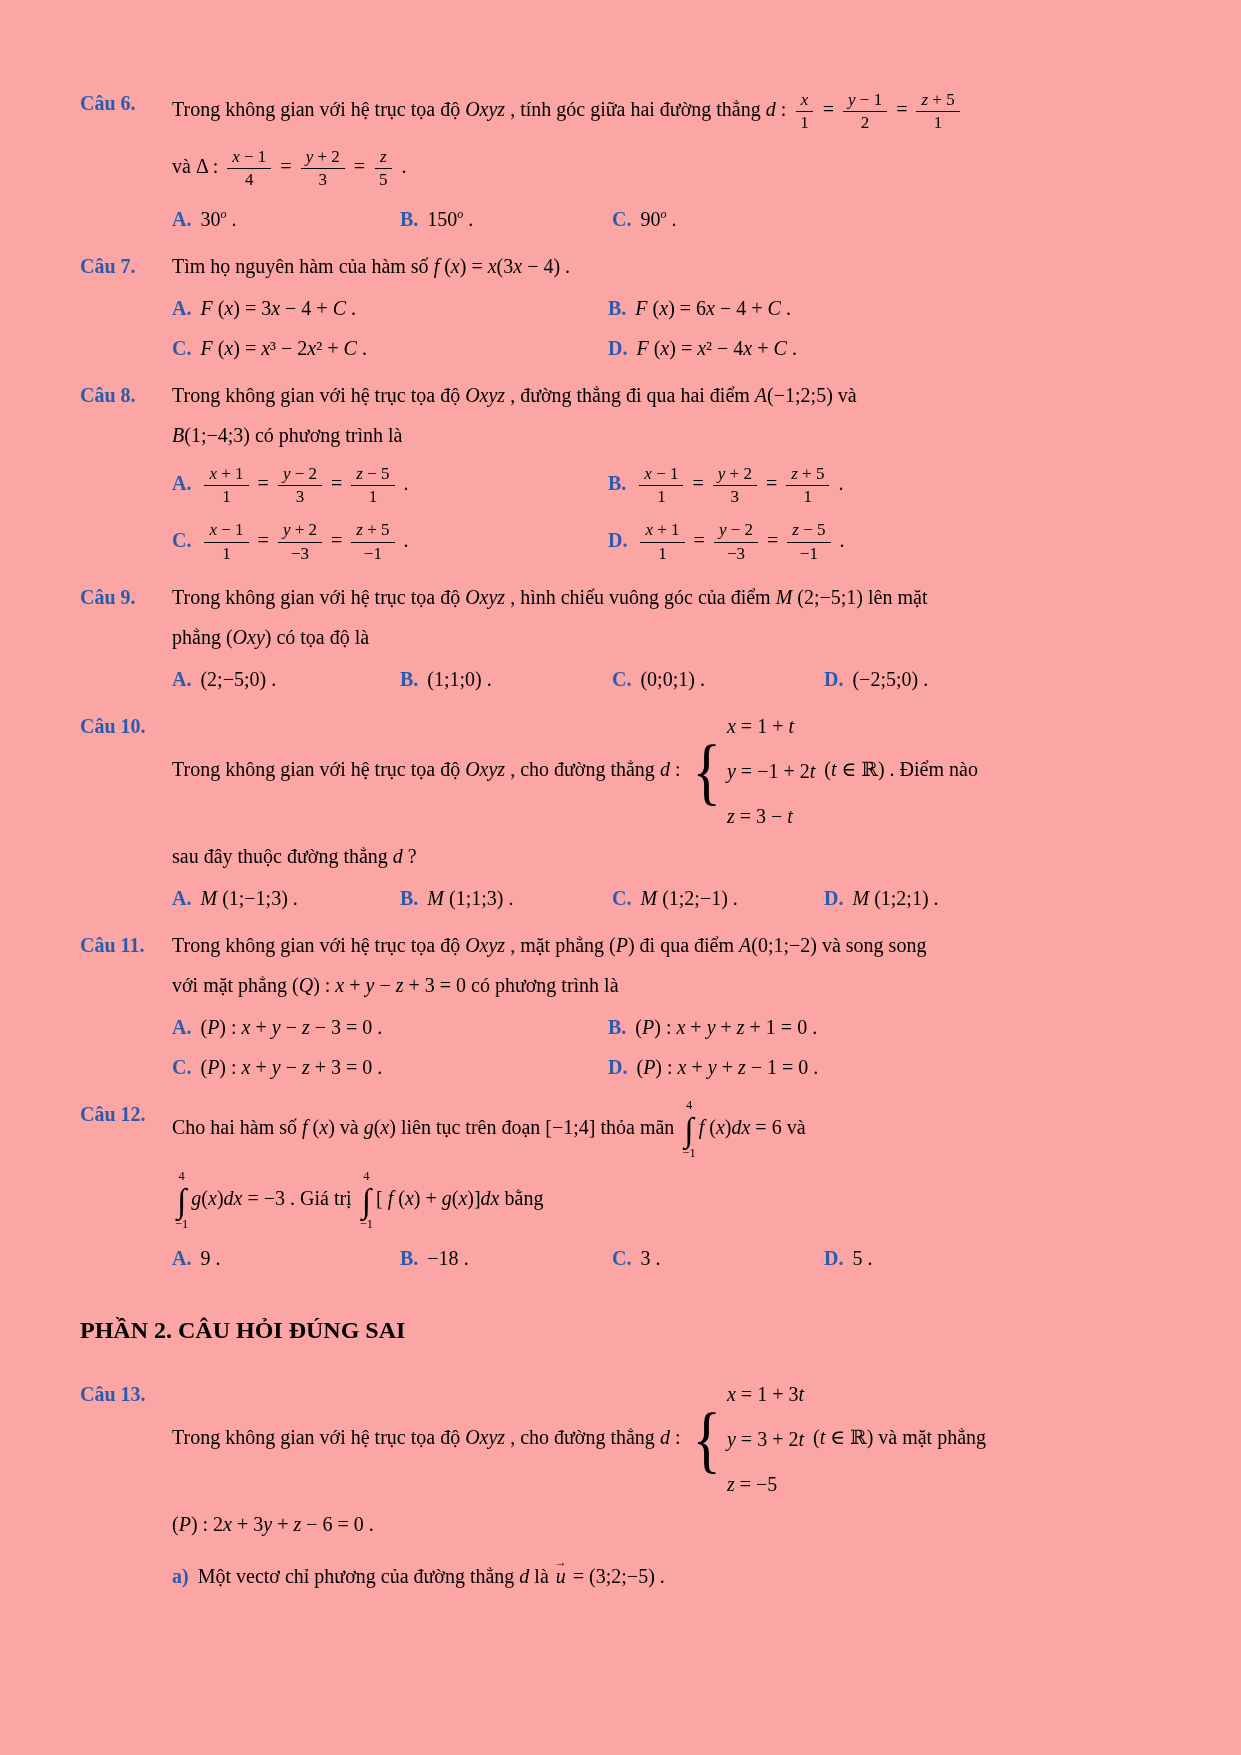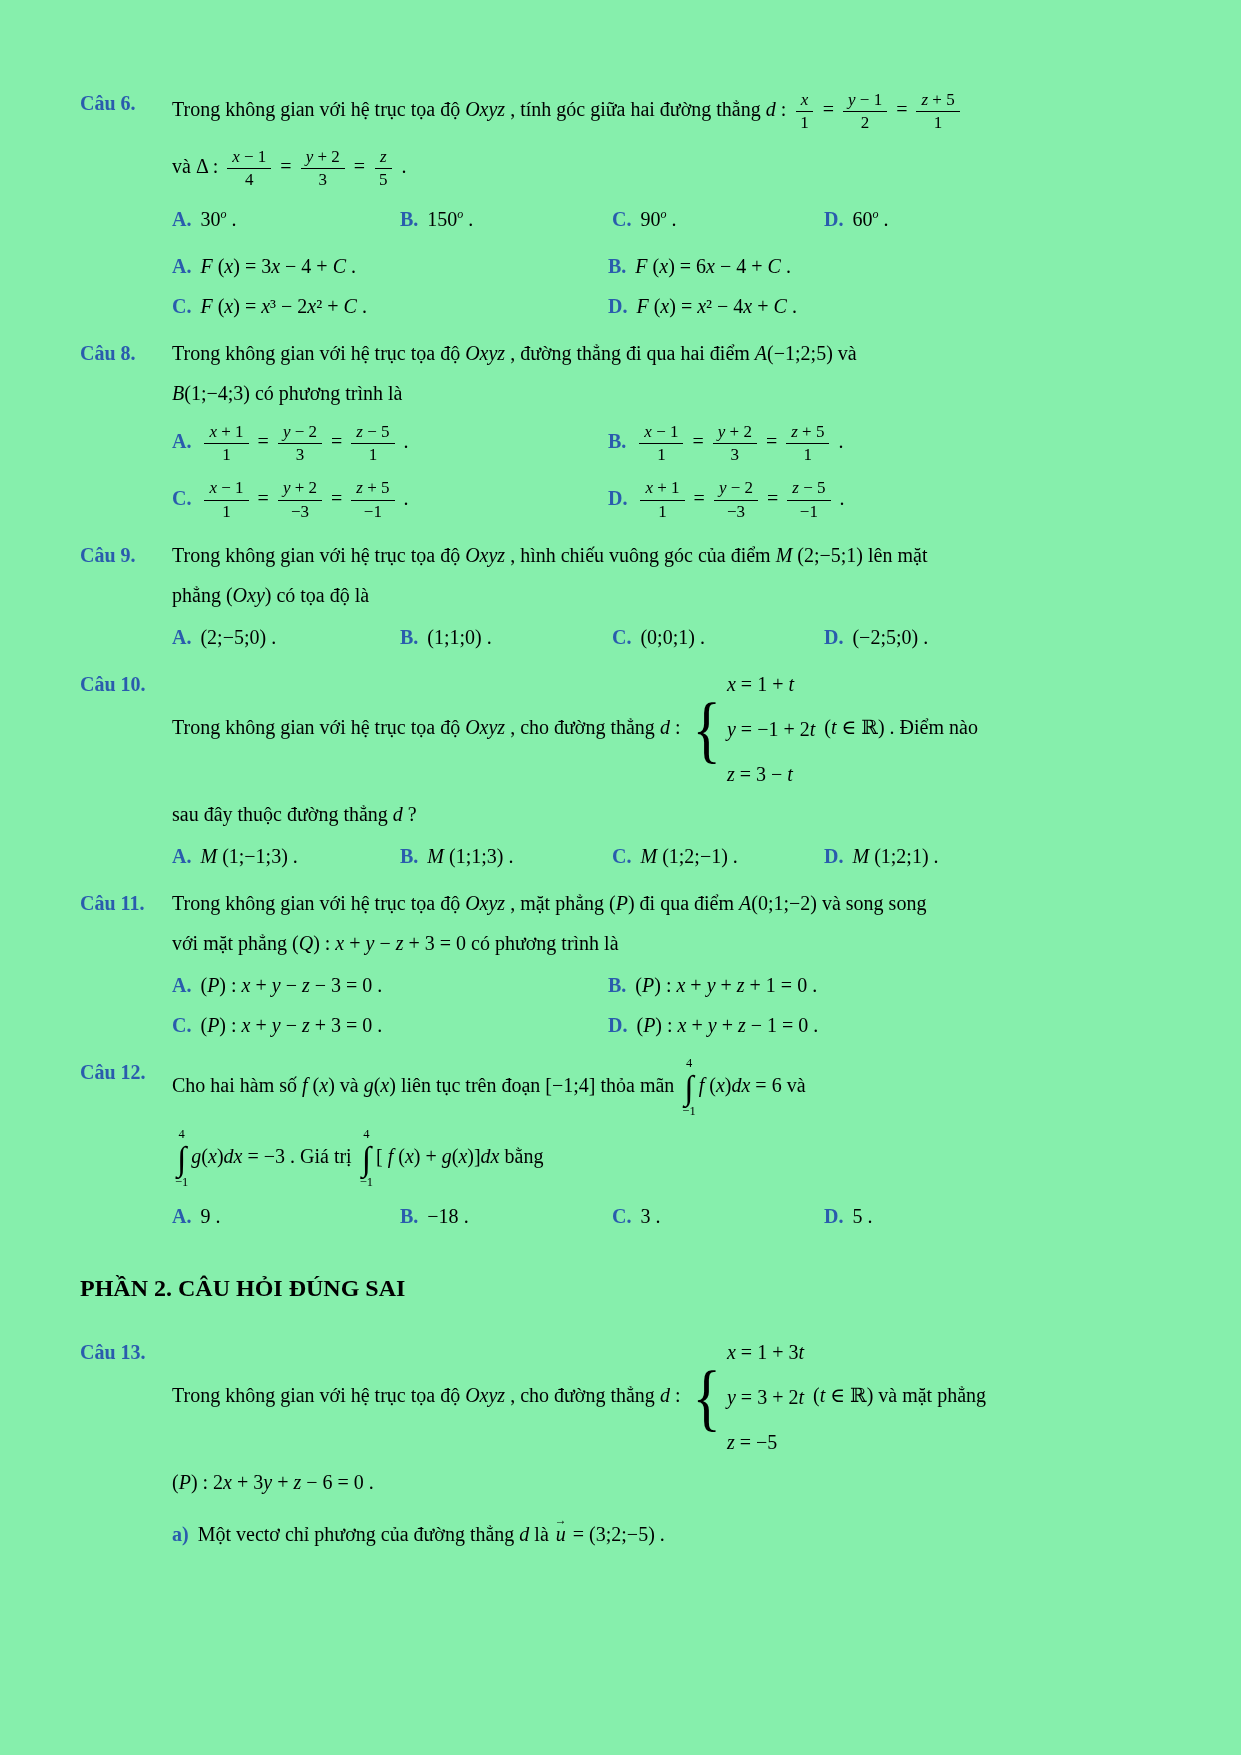--- a/index.html
+++ b/index.html
@@ -1,19 +1,19 @@
 <!DOCTYPE html>
 <html style="--accent: #2a5cad;"><head>
 <meta charset="utf-8">
 <style>
   :root { --accent:#2a5cad; }
   * { box-sizing:border-box; }
   html, body { margin:0; padding:0; background:#ffffff; }
   .page {
-    width:1241px; min-height:1755px; background:#86efac;
+    width:1241px; min-height:1755px; background:#fca5a5;
     padding:88px 78px 60px 80px;
     font-family:"Liberation Serif","DejaVu Serif",serif;
     font-size:20px; line-height:1.55; color:#000;
   }
   .question { margin-bottom:16px; }
   .q-head { display:flex; align-items:flex-start; }
   .q-label { flex:0 0 92px; font-weight:bold; color:var(--accent); }
   .q-body { flex:1 1 auto; }
   .line { margin-bottom:9px; }
   .mi { font-style:italic; }
@@ -68,24 +68,29 @@
             </span><span class="tx"> = </span><span class="frac">
               <span class="num"><span class="mi">z</span></span>
               <span class="den"><span>5</span></span>
             </span><span class="tx"> .</span></div>
         </div>
       </div>
       <div class="opts cols4">
         <div class="opt"><span class="opt-label">A.</span><span class="opt-content"><span class="mx"><span>30</span></span><sup class="mi">o</sup><span class="tx"> .</span></span></div>
         <div class="opt"><span class="opt-label">B.</span><span class="opt-content"><span class="mx"><span>150</span></span><sup class="mi">o</sup><span class="tx"> .</span></span></div>
         <div class="opt"><span class="opt-label">C.</span><span class="opt-content"><span class="mx"><span>90</span></span><sup class="mi">o</sup><span class="tx"> .</span></span></div>
-        <div class="opt"><span class="opt-label">D.</span><span class="opt-content"><span class="mx"><span>60</span></span><sup class="mi">o</sup><span class="tx"> .</span></span></div>
-      </div>
-    </div>
-    <div class="question">
+      </div>
+    </div>
+    <div class="question">
+      <div class="q-head">
+        <div class="q-label">Câu 7.</div>
+        <div class="q-body">
+          <div class="line"><span class="tx">Tìm họ nguyên hàm của hàm số </span><span class="mx"><span class="mi">f</span><span> (</span><span class="mi">x</span><span>) = </span><span class="mi">x</span><span>(3</span><span class="mi">x</span><span> − 4)</span></span><span class="tx"> .</span></div>
+        </div>
+      </div>
       <div class="opts cols2x2">
         <div class="opt"><span class="opt-label">A.</span><span class="opt-content"><span class="mx"><span class="mi">F</span><span> (</span><span class="mi">x</span><span>) = 3</span><span class="mi">x</span><span> − 4 + </span><span class="mi">C</span></span><span class="tx"> .</span></span></div>
         <div class="opt"><span class="opt-label">B.</span><span class="opt-content"><span class="mx"><span class="mi">F</span><span> (</span><span class="mi">x</span><span>) = 6</span><span class="mi">x</span><span> − 4 + </span><span class="mi">C</span></span><span class="tx"> .</span></span></div>
         <div class="opt"><span class="opt-label">C.</span><span class="opt-content"><span class="mx"><span class="mi">F</span><span> (</span><span class="mi">x</span><span>) = </span><span class="mi">x</span><span>³ − 2</span><span class="mi">x</span><span>² + </span><span class="mi">C</span></span><span class="tx"> .</span></span></div>
         <div class="opt"><span class="opt-label">D.</span><span class="opt-content"><span class="mx"><span class="mi">F</span><span> (</span><span class="mi">x</span><span>) = </span><span class="mi">x</span><span>² − 4</span><span class="mi">x</span><span> + </span><span class="mi">C</span></span><span class="tx"> .</span></span></div>
       </div>
     </div>
     <div class="question">
       <div class="q-head">
         <div class="q-label">Câu 8.</div>

